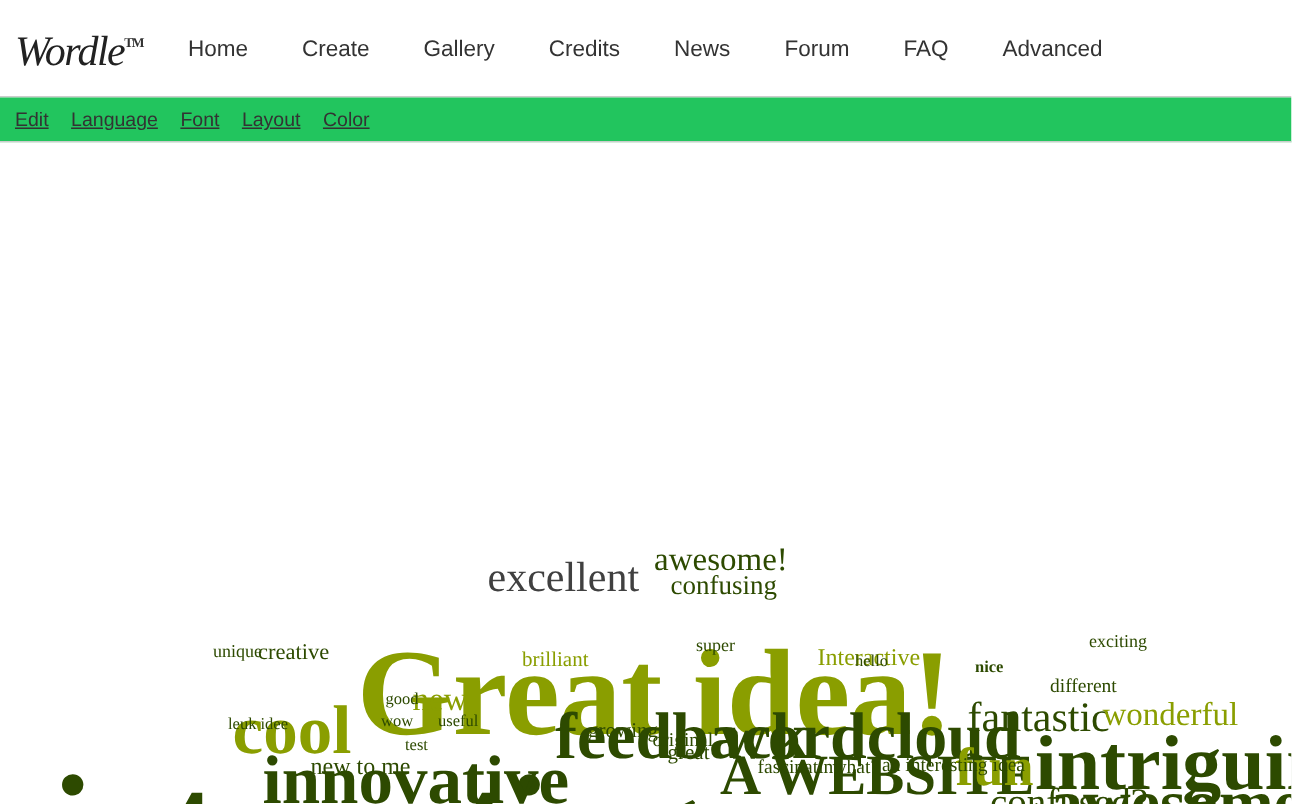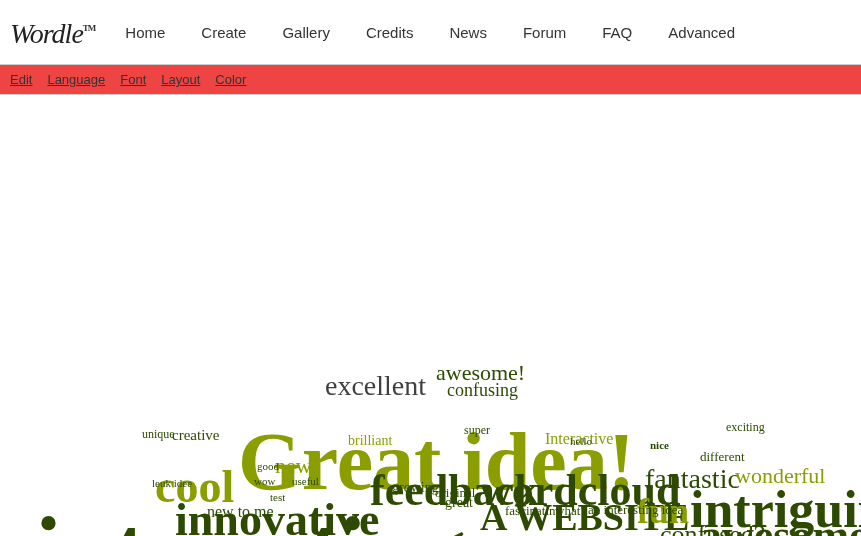--- a/index.html
+++ b/index.html
@@ -34,21 +34,21 @@
       color: #333;
       font-size: 15px;
       padding: 5px 10px;
       font-family: Arial, sans-serif;
     }
 
     
     #toolbar {
       display: flex;
       align-items: center;
-      background: #ef4444;
+      background: #22c55e;
       border-bottom: 1px solid #ccc;
       padding: 4px 10px;
       gap: 15px;
       height: 30px;
     }
     #toolbar span {
       font-size: 13px;
       color: #333;
       cursor: pointer;
       text-decoration: underline;

